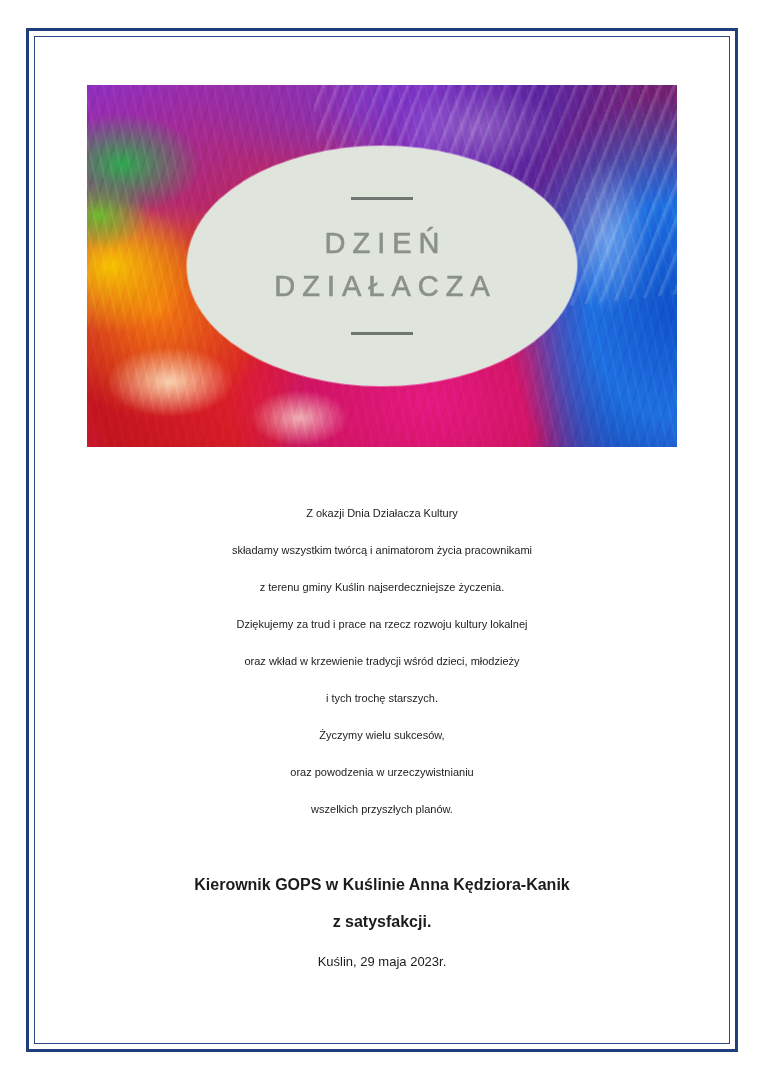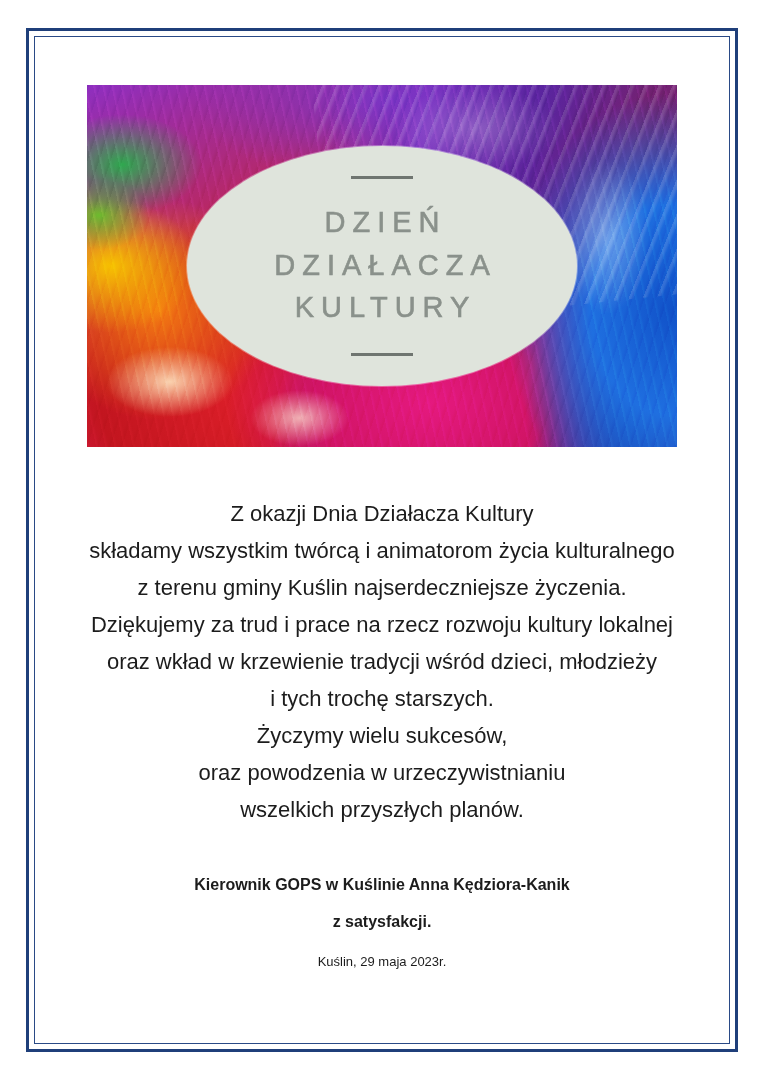--- a/index.html
+++ b/index.html
@@ -146,21 +146,21 @@
     text-indent: 7px;
     -webkit-text-stroke: 0.6px #8a918b;
   }
 
   
   .letter {
     width: 100%;
     text-align: center;
     margin-top: 48px;
     font-family: "Liberation Sans", sans-serif;
-    font-size: 22px;
+    font-size: 11px;
     line-height: 37px;
     color: #1c1c1c;
   }
   .letter p { margin: 0; }
 
   .signature {
     width: 100%;
     text-align: center;
     margin-top: 38px;
     font-size: 16px;
@@ -191,29 +191,28 @@
     <div class="hero">
       <div class="paint"></div>
       <div class="streaks"></div>
       <div class="streaks2"></div>
 
       <div class="plaque">
         <div class="rule top"></div>
         <div class="title-lines">
           <div>DZIEŃ</div>
           <div>DZIAŁACZA</div>
-          <div>KULTURY</div>
         </div>
         <div class="rule bottom"></div>
       </div>
     </div>
 
     <div class="letter">
       <p>Z okazji Dnia Działacza Kultury</p>
-      <p>składamy wszystkim twórcą i animatorom życia kulturalnego</p>
+      <p>składamy wszystkim twórcą i animatorom życia pracownikami</p>
       <p>z terenu gminy Kuślin najserdeczniejsze życzenia.</p>
       <p>Dziękujemy za trud i prace na rzecz rozwoju kultury lokalnej</p>
       <p>oraz wkład w krzewienie tradycji wśród dzieci, młodzieży</p>
       <p>i tych trochę starszych.</p>
       <p>Życzymy wielu sukcesów,</p>
       <p>oraz powodzenia w urzeczywistnianiu</p>
       <p>wszelkich przyszłych planów.</p>
     </div>
 
     <div class="signature">

